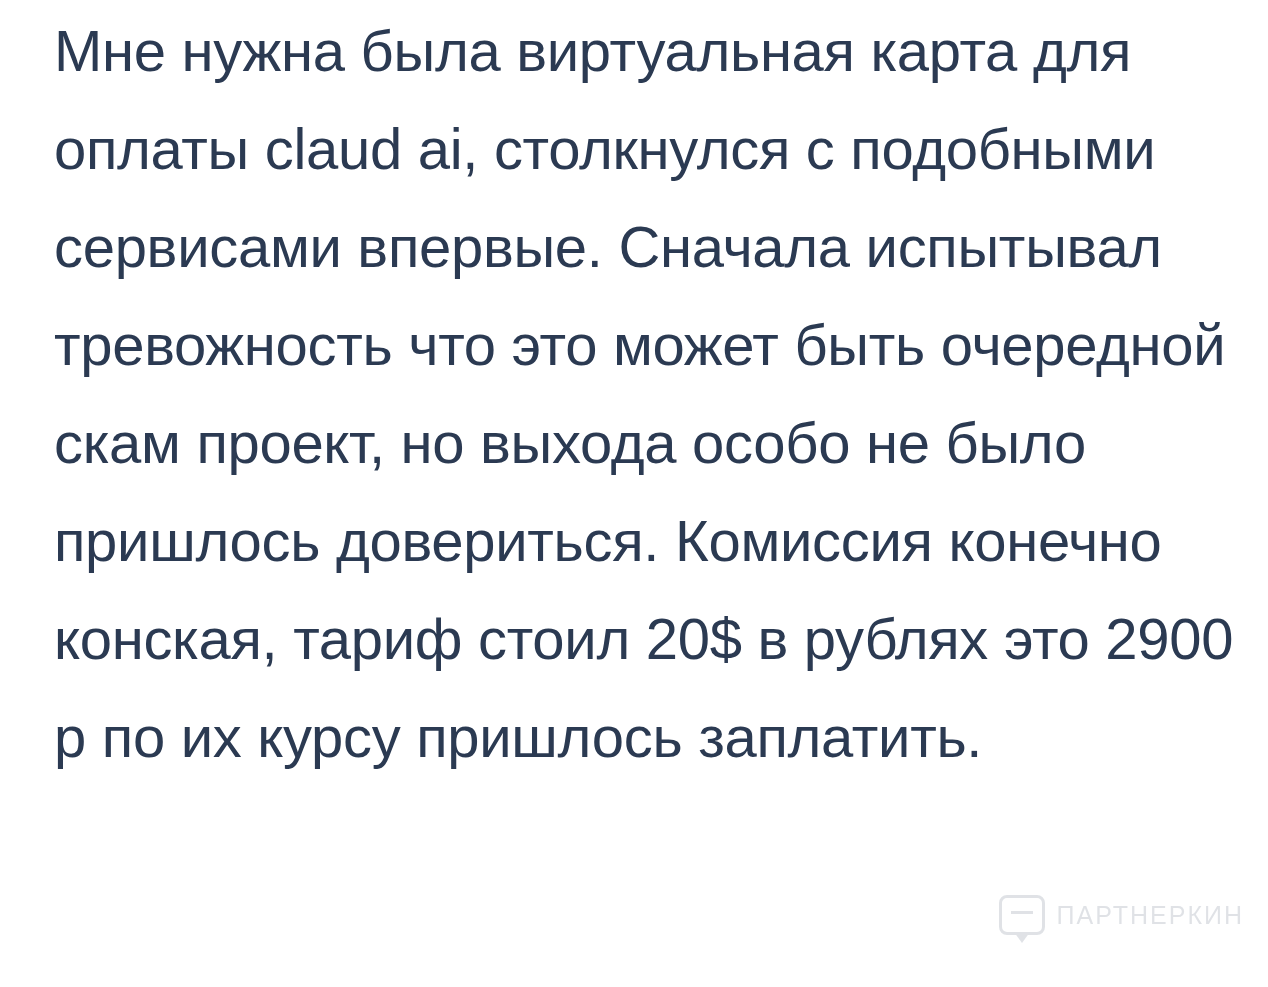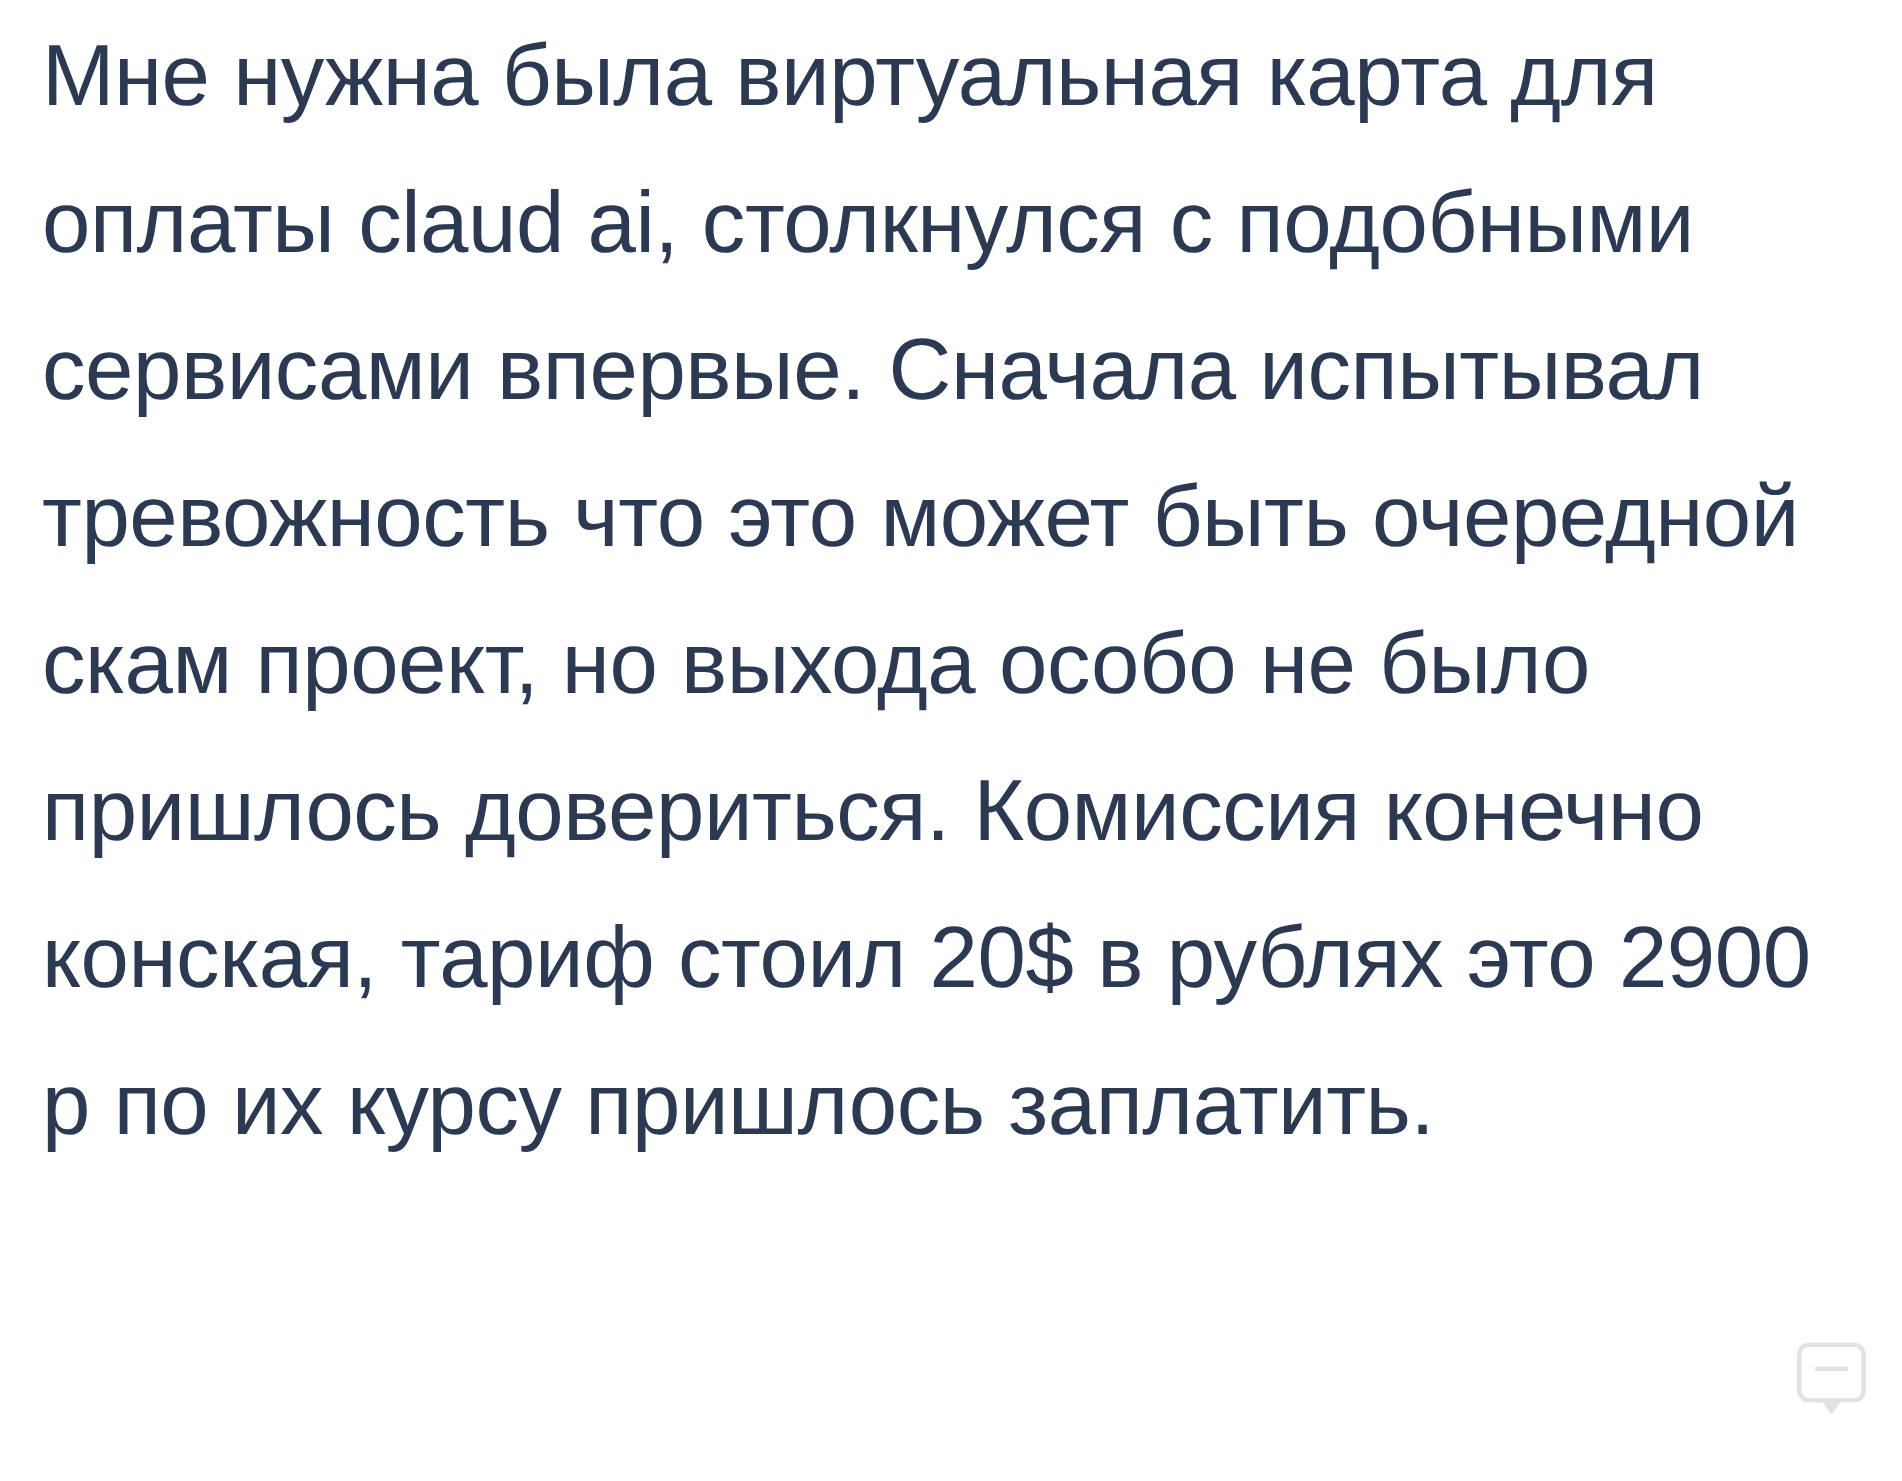--- a/index.html
+++ b/index.html
@@ -15,21 +15,21 @@
   }
   .page {
     position: relative;
     width: 1268px;
     height: 987px;
     background: #ffffff;
     box-sizing: border-box;
   }
   .post-text {
     position: absolute;
-    left: 28px;
+    left: 54px;
     top: 2px;
     width: 1196px;
     color: #2b3a52;
     font-family: "Liberation Sans", sans-serif;
     font-size: 58px;
     line-height: 98px;
     letter-spacing: -0.3px;
     white-space: pre-wrap;
     word-wrap: break-word;
   }
@@ -80,15 +80,16 @@
 </style>
 </head>
 <body>
 
 <div class="page">
 
   <div class="post-text">Мне нужна была виртуальная карта для оплаты claud ai, столкнулся с подобными сервисами впервые. Сначала испытывал тревожность что это может быть очередной скам проект, но выхода особо не было пришлось довериться. Комиссия конечно конская, тариф стоил 20$ в рублях это 2900 р по их курсу пришлось заплатить.</div>
 
   <div class="watermark">
     <span class="watermark-icon"></span>
+    <span class="watermark-text">ПАРТНЕРКИН</span>
   </div>
 
 </div>
 
 </body></html>

